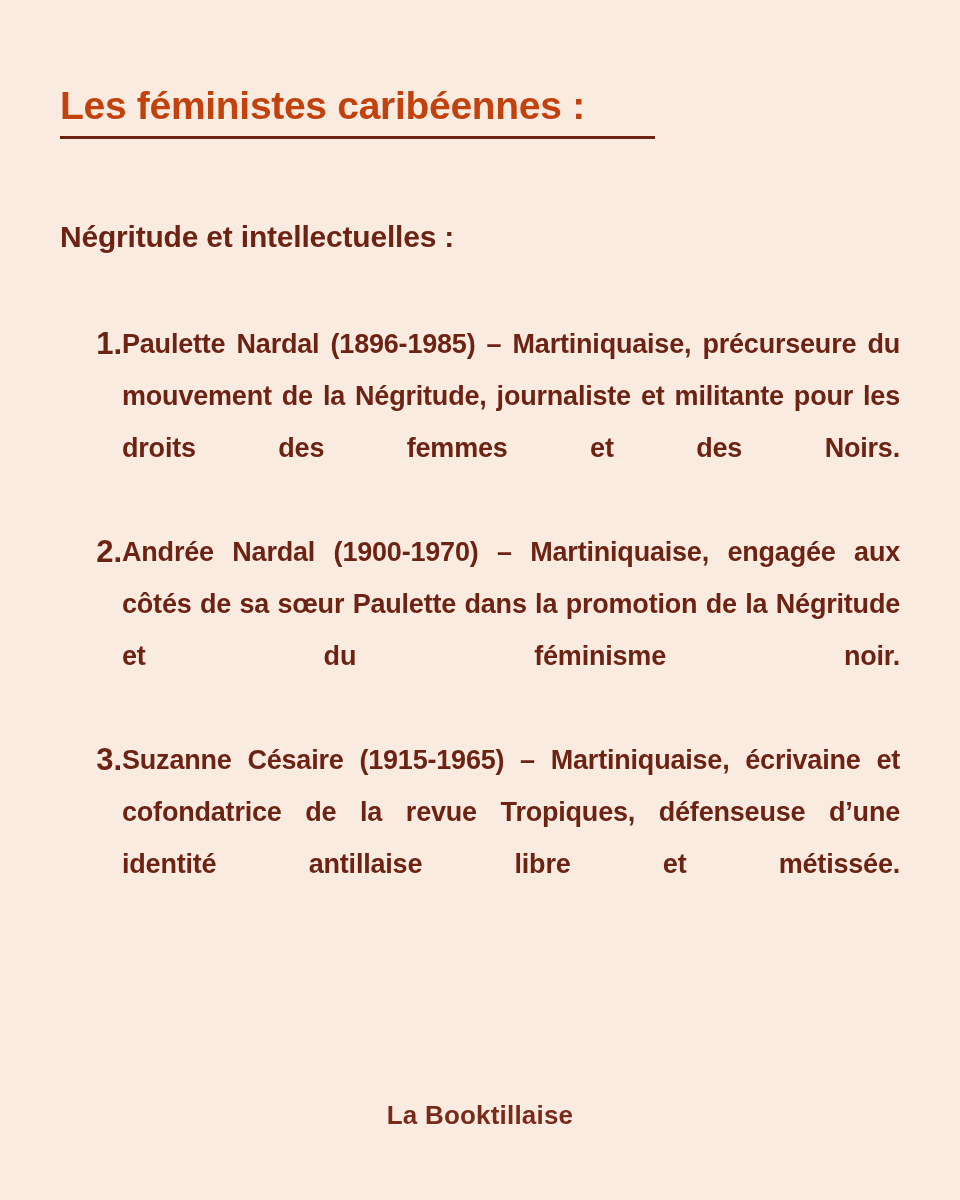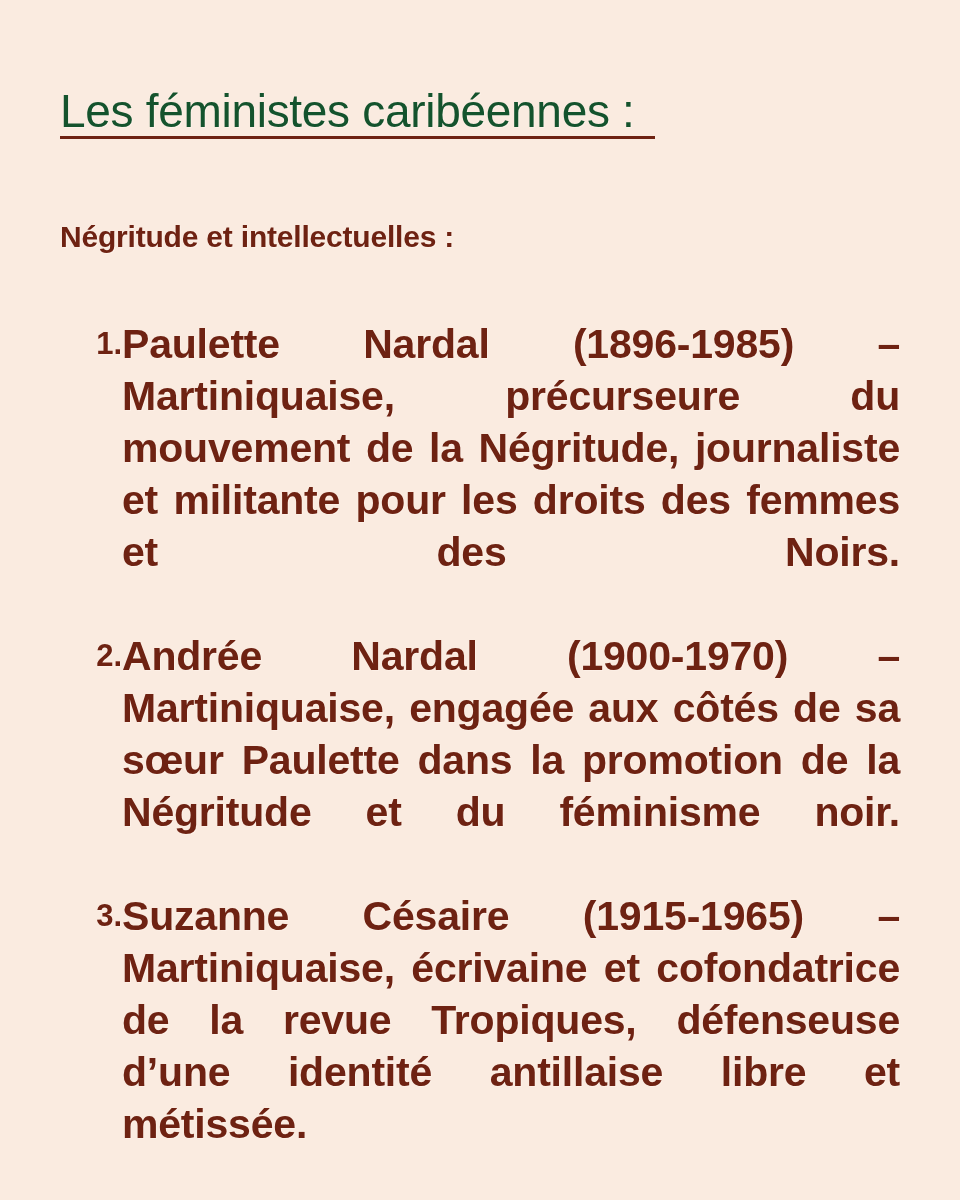--- a/index.html
+++ b/index.html
@@ -19,23 +19,23 @@
     position: absolute;
     inset: 0;
     background: #FAEBE0;
   }
 
   
   .title {
     position: absolute;
     left: 60px;
     top: 84px;
-    font-size: 46px;
-    font-weight: normal;
-    color: #14532d;
+    font-size: 39px;
+    font-weight: bold;
+    color: #c2410c;
     letter-spacing: -0.3px;
     white-space: nowrap;
     text-shadow: 1px 1px 0 rgba(255,245,238,0.55);
   }
   .title-underline {
     position: absolute;
     left: 60px;
     top: 136px;
     width: 595px;
     height: 3px;
@@ -74,21 +74,21 @@
     padding-right: 0px;
     box-sizing: border-box;
     font-size: 31px;
     line-height: 52px;
     font-weight: bold;
     color: #6E2212;
     text-shadow: 1px 1px 0 rgba(255,245,238,0.5);
   }
   .item-text {
     flex: 1 1 auto;
-    font-size: 41px;
+    font-size: 27px;
     line-height: 52px;
     font-weight: bold;
     color: #6E2212;
     text-align: justify;
     text-justify: inter-word;
     letter-spacing: -0.2px;
     text-shadow: 1px 1px 0 rgba(255,245,238,0.5);
     hyphens: none;
   }
   
@@ -135,14 +135,15 @@
       <div class="item-text">Andrée Nardal (1900-1970) – Martiniquaise, engagée aux côtés de sa sœur Paulette dans la promotion de la Négritude et du féminisme noir.</div>
     </div>
 
     <div class="list-item">
       <div class="marker">3.</div>
       <div class="item-text">Suzanne Césaire (1915-1965) – Martiniquaise, écrivaine et cofondatrice de la revue Tropiques, défenseuse d’une identité antillaise libre et métissée.</div>
     </div>
 
   </div>
 
+  <div class="footer">La Booktillaise</div>
 
 </div>
 
 </body></html>

